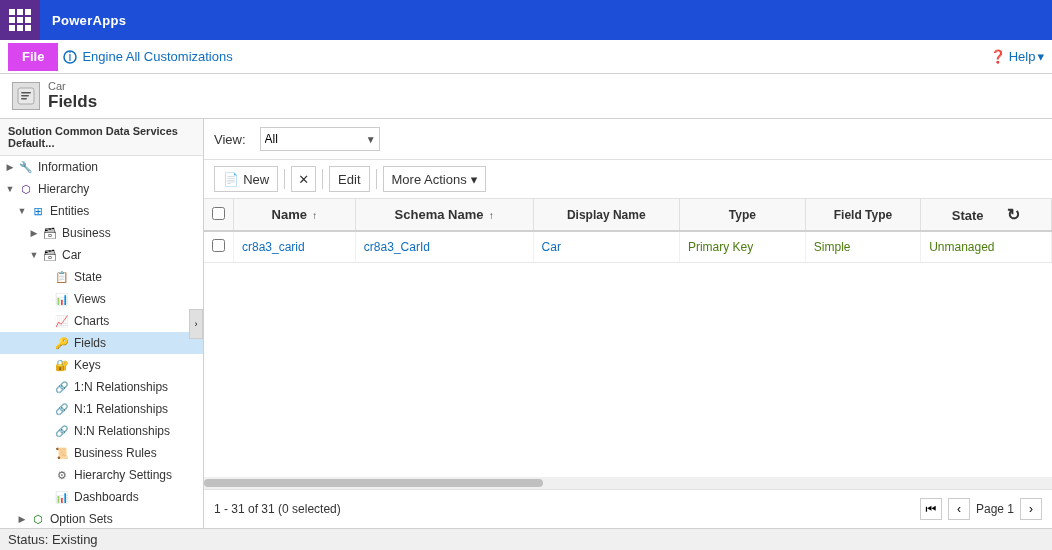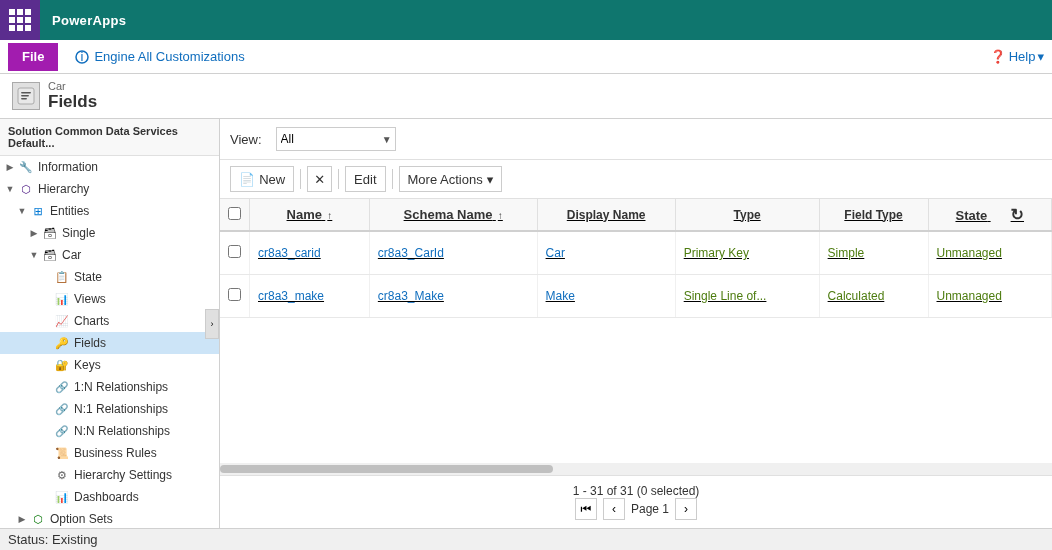--- a/index.html
+++ b/index.html
@@ -1,44 +1,44 @@
 <!DOCTYPE html>
 <html><head>
   <meta charset="utf-8">
   <style>
     * { box-sizing: border-box; margin: 0; padding: 0; font-family: 'Segoe UI', Arial, sans-serif; font-size: 13px; }
     body { width: 1052px; height: 550px; overflow: hidden; background: #f0f0f0; display: flex; flex-direction: column; }
 
     
-    .top-bar { background: #0f766e; height: 40px; display: flex; align-items: center; flex-shrink: 0; }
+    .top-bar { background: #1d4ed8; height: 40px; display: flex; align-items: center; flex-shrink: 0; }
     .waffle-btn { width: 40px; height: 40px; background: #5b2d8e; display: flex; align-items: center; justify-content: center; cursor: pointer; flex-shrink: 0; }
     .waffle-icon { display: grid; grid-template-columns: repeat(3, 6px); grid-template-rows: repeat(3, 6px); gap: 2px; }
     .waffle-dot { background: white; width: 6px; height: 6px; }
     .app-title { color: white; font-size: 16px; font-weight: 300; padding-left: 12px; letter-spacing: 0.3px; }
     .app-title span { font-weight: 700; }
 
     
     .ribbon-bar { background: #ffffff; border-bottom: 1px solid #d0d0d0; height: 34px; display: flex; align-items: center; padding: 0 8px; flex-shrink: 0; }
-    .file-btn { background: #a21caf; color: white; padding: 4px 14px; font-size: 13px; font-weight: 600; border: none; cursor: pointer; height: 28px; margin-right: 16px; }
+    .file-btn { background: #d946ef; color: white; padding: 4px 14px; font-size: 13px; font-weight: 600; border: none; cursor: pointer; height: 28px; margin-right: 4px; }
     .publish-btn { display: flex; align-items: center; gap: 4px; cursor: pointer; color: #106ebe; font-size: 13px; }
     .publish-icon { width: 16px; height: 16px; }
     .help-area { margin-left: auto; display: flex; align-items: center; gap: 2px; color: #106ebe; font-size: 13px; cursor: pointer; }
 
     
     .page-header { background: white; border-bottom: 1px solid #d0d0d0; padding: 6px 12px; display: flex; align-items: center; gap: 8px; flex-shrink: 0; }
     .entity-icon { width: 28px; height: 28px; background: #e0e0e0; border: 1px solid #aaa; display: flex; align-items: center; justify-content: center; font-size: 11px; color: #555; }
     .page-title-area { display: flex; flex-direction: column; }
     .page-breadcrumb { font-size: 11px; color: #666; }
     .page-title { font-size: 17px; font-weight: 600; color: #333; }
 
     
     .main-content { display: flex; flex: 1; overflow: hidden; }
 
     
-    .sidebar { width: 220px; background: white; border-right: 1px solid #d0d0d0; display: flex; flex-direction: column; overflow: hidden; flex-shrink: 0; position: relative; }
+    .sidebar { width: 204px; background: white; border-right: 1px solid #d0d0d0; display: flex; flex-direction: column; overflow: hidden; flex-shrink: 0; position: relative; }
     .sidebar-scroll { overflow-y: auto; flex: 1; }
     .solution-header { padding: 6px 8px; font-size: 11px; font-weight: 600; color: #333; border-bottom: 1px solid #e0e0e0; background: #f8f8f8; }
     .tree-item { display: flex; align-items: center; padding: 3px 0; cursor: pointer; white-space: nowrap; }
     .tree-item.selected { background: #cce4f7; }
     .tree-indent-0 { padding-left: 4px; }
     .tree-indent-1 { padding-left: 16px; }
     .tree-indent-2 { padding-left: 28px; }
     .tree-indent-3 { padding-left: 40px; }
     .tree-icon { width: 16px; height: 16px; margin-right: 4px; flex-shrink: 0; display: flex; align-items: center; justify-content: center; font-size: 11px; }
     .tree-label { font-size: 12px; color: #333; }
@@ -56,33 +56,33 @@
     .view-dropdown-arrow { position: absolute; right: 4px; pointer-events: none; font-size: 10px; color: #555; }
 
     
     .action-bar { padding: 6px 10px; border-bottom: 1px solid #e0e0e0; display: flex; align-items: center; gap: 2px; flex-shrink: 0; }
     .action-btn { display: flex; align-items: center; gap: 4px; padding: 3px 8px; border: 1px solid #ccc; background: white; cursor: pointer; font-size: 12px; color: #333; height: 26px; }
     .action-btn.new-btn { background: white; }
     .action-separator { width: 1px; height: 20px; background: #ccc; margin: 0 4px; }
     .delete-btn { padding: 3px 6px; border: 1px solid #ccc; background: white; cursor: pointer; font-size: 14px; color: #333; height: 26px; display: flex; align-items: center; }
 
     
-    .table-container { flex: 1; overflow: auto; position: relative; text-decoration: underline; }
+    .table-container { flex: 1; overflow: auto; position: relative; }
     table { width: 100%; border-collapse: collapse; }
     thead { position: sticky; top: 0; background: white; z-index: 1; }
     th { border-bottom: 2px solid #d0d0d0; border-right: 1px solid #e0e0e0; padding: 6px 8px; font-weight: 600; font-size: 12px; color: #333; white-space: nowrap; background: #f8f8f8; }
     th.sortable { cursor: pointer; }
-    td { border-bottom: 1px solid #e8e8e8; border-right: 1px solid #f0f0f0; padding: 13px 8px; font-size: 12px; color: #106ebe; white-space: nowrap; margin-top: 6px; }
+    td { border-bottom: 1px solid #e8e8e8; border-right: 1px solid #f0f0f0; padding: 7px 8px; font-size: 12px; color: #106ebe; white-space: nowrap; margin-top: 6px; }
     td.plain { color: #4d7c0f; }
     td.blue-text { color: #106ebe; }
     .checkbox-col { width: 26px; text-align: center; }
     .sort-indicator { font-size: 10px; margin-left: 2px; }
 
     
-    .pagination { padding: 8px 10px; border-top: 1px solid #e0e0e0; display: flex; align-items: center; justify-content: space-between; flex-shrink: 0; background: white; flex-direction: column; }
+    .pagination { padding: 8px 10px; border-top: 1px solid #e0e0e0; display: flex; align-items: center; justify-content: space-between; flex-shrink: 0; background: white; }
     .page-info { font-size: 12px; color: #333; }
     .page-nav { display: flex; align-items: center; gap: 6px; }
     .page-nav-btn { width: 22px; height: 22px; border: 1px solid #ccc; background: white; cursor: pointer; display: flex; align-items: center; justify-content: center; font-size: 12px; }
     .page-nav-btn:disabled { opacity: 0.4; cursor: default; }
     .page-num { font-size: 12px; color: #333; }
 
     
     .table-scrollbar-row { height: 12px; background: #f0f0f0; position: relative; overflow: hidden; }
     .table-scrollbar-thumb { position: absolute; left: 0; top: 2px; height: 8px; width: 40%; background: #c0c0c0; border-radius: 4px; }
 
@@ -177,21 +177,21 @@
 
       <div class="tree-item tree-indent-1">
         <span class="expand-arrow">▼</span>
         <span class="tree-icon entity-tree-icon">⊞</span>
         <span class="tree-label">Entities</span>
       </div>
 
       <div class="tree-item tree-indent-2">
         <span class="expand-arrow">▶</span>
         <span class="tree-icon">🗃</span>
-        <span class="tree-label">Single</span>
+        <span class="tree-label">Business</span>
       </div>
 
       <div class="tree-item tree-indent-2">
         <span class="expand-arrow">▼</span>
         <span class="tree-icon">🗃</span>
         <span class="tree-label">Car</span>
       </div>
 
       <div class="tree-item tree-indent-3">
         <span class="expand-arrow" style="visibility:hidden;">▶</span>
@@ -335,31 +335,20 @@
       <td class="checkbox-col">
         <input type="checkbox" style="">
       </td>
       <td class="blue-text">cr8a3_carid</td>
       <td class="blue-text">cr8a3_CarId</td>
       <td class="blue-text">Car</td>
       <td class="plain">Primary Key</td>
       <td class="plain">Simple</td>
       <td class="plain">Unmanaged</td>
     </tr>
-            <tr>
-      <td class="checkbox-col">
-        <input type="checkbox" style="">
-      </td>
-      <td class="blue-text">cr8a3_make</td>
-      <td class="blue-text">cr8a3_Make</td>
-      <td class="blue-text">Make</td>
-      <td class="plain">Single Line of...</td>
-      <td class="plain">Calculated</td>
-      <td class="plain">Unmanaged</td>
-    </tr>
           </tbody>
       </table>
     </div>
 
     <div class="table-scrollbar-row">
       <div class="table-scrollbar-thumb"></div>
     </div>
 
     <div class="pagination">
       <span class="page-info">1 - 31 of 31 (0 selected)</span>

